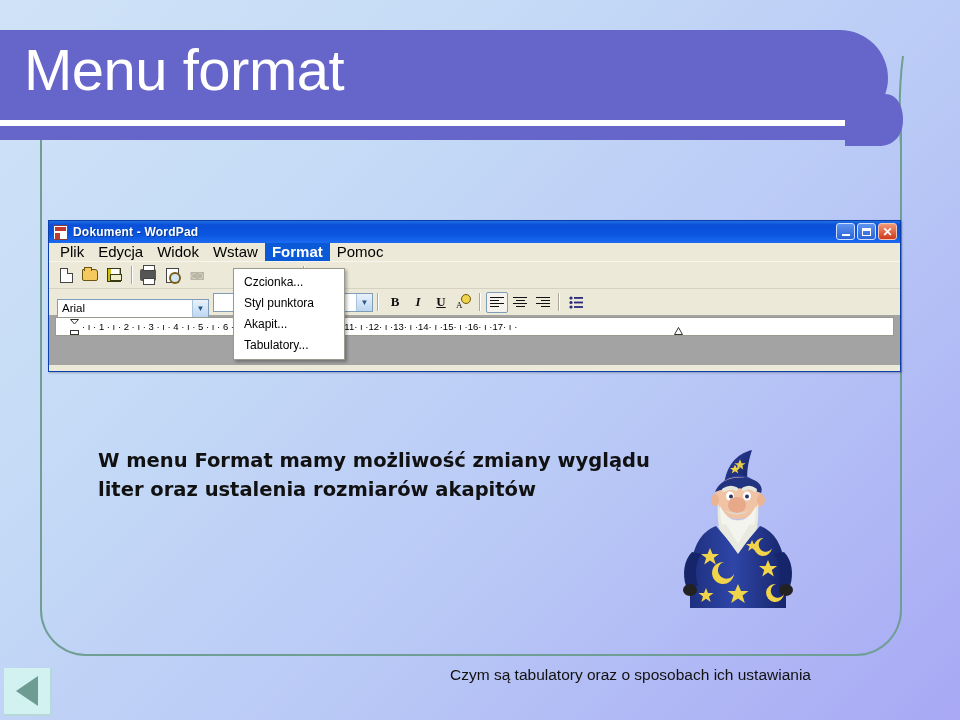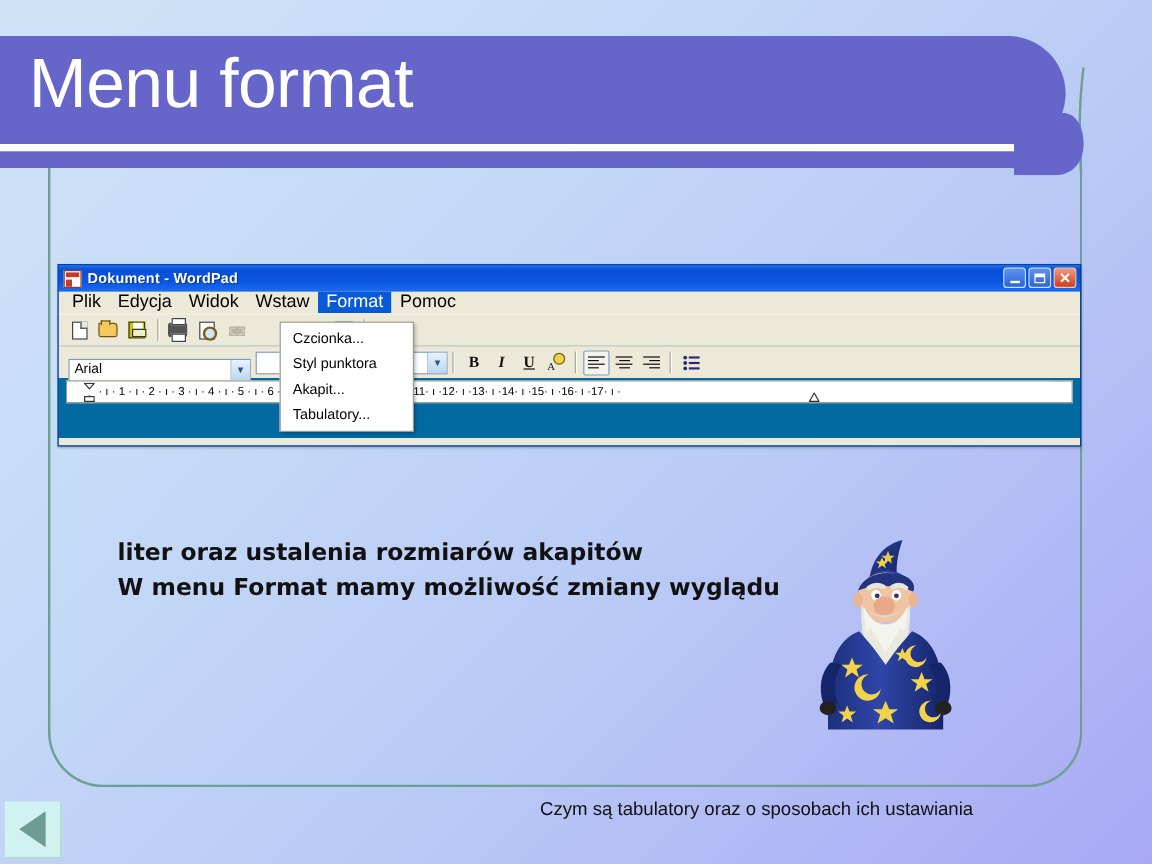--- a/index.html
+++ b/index.html
@@ -49,21 +49,21 @@
     font-size:58px; font-weight:400; color:#ffffff;
     letter-spacing:-0.5px;
     font-family:"Liberation Sans", sans-serif;
     z-index:5;
     white-space:nowrap;
   }
 
   
   #wordpad-window {
     position:absolute; left:48px; top:220px; width:853px; height:152px;
-    background:#0369a1;
+    background:#a3a3a3;
     border:1px solid #0a3fa8;
     z-index:6;
     font-family:"Liberation Sans", sans-serif;
     box-shadow:1px 1px 2px rgba(0,0,0,0.25);
   }
   #wp-titlebar {
     height:22px;
     background:linear-gradient(180deg,#1f6fe5 0%,#0a4fd8 18%,#0a55e0 60%,#1b6bf0 100%);
     display:flex; align-items:center; padding:0 2px 0 4px;
     position:relative;
@@ -100,21 +100,21 @@
   .wp-btn .gl-max { width:9px; height:8px; border:1.5px solid #fff; border-top-width:3px; }
   .wp-btn .gl-close { font-size:12px; line-height:12px; }
 
   
   #wp-menubar {
     height:18px; background:#ece9d8; display:flex; align-items:center;
     padding-left:4px; font-size:15px; color:#000;
     position:relative;
   }
   .wp-menu-item { padding:2px 7px; white-space:nowrap; line-height:14px; }
-  .wp-menu-item.active { background:#0a5ad8; color:#ffffff; }
+  .wp-menu-item.active { background:#0a5ad8; color:#ffffff;font-weight:bold; }
 
   
   #format-dropdown {
     position:absolute; left:233px; top:268px; width:112px;
     background:#ffffff; border:1px solid #9a9a8e;
     box-shadow:2px 2px 3px rgba(0,0,0,0.3);
     z-index:12; padding:3px 0;
   }
   .dd-item {
     font-size:12px; color:#000; padding:3px 6px 3px 10px; white-space:nowrap;
@@ -388,22 +388,22 @@
 </div>
 
 <div id="format-dropdown">
   <div class="dd-item">Czcionka...</div>
   <div class="dd-item">Styl punktora</div>
   <div class="dd-item">Akapit...</div>
   <div class="dd-item">Tabulatory...</div>
 </div>
 
 <div id="body-text">
+  <span class="ln ln1">W menu Format mamy możliwość zmiany wyglądu</span>
   <span class="ln ln2">liter oraz ustalenia rozmiarów akapitów</span>
-  <span class="ln ln1">W menu Format mamy możliwość zmiany wyglądu</span>
 </div>
 
 <div id="wizard">
 <svg width="126" height="180" viewBox="0 0 126 180">
   <defs>
     <linearGradient id="robeG" x1="0" y1="0" x2="1" y2="0">
       <stop offset="0%" stop-color="#1d2f7d"></stop>
           <stop offset="45%" stop-color="#2f46a8"></stop>
           <stop offset="100%" stop-color="#16256a"></stop>
     </linearGradient>

